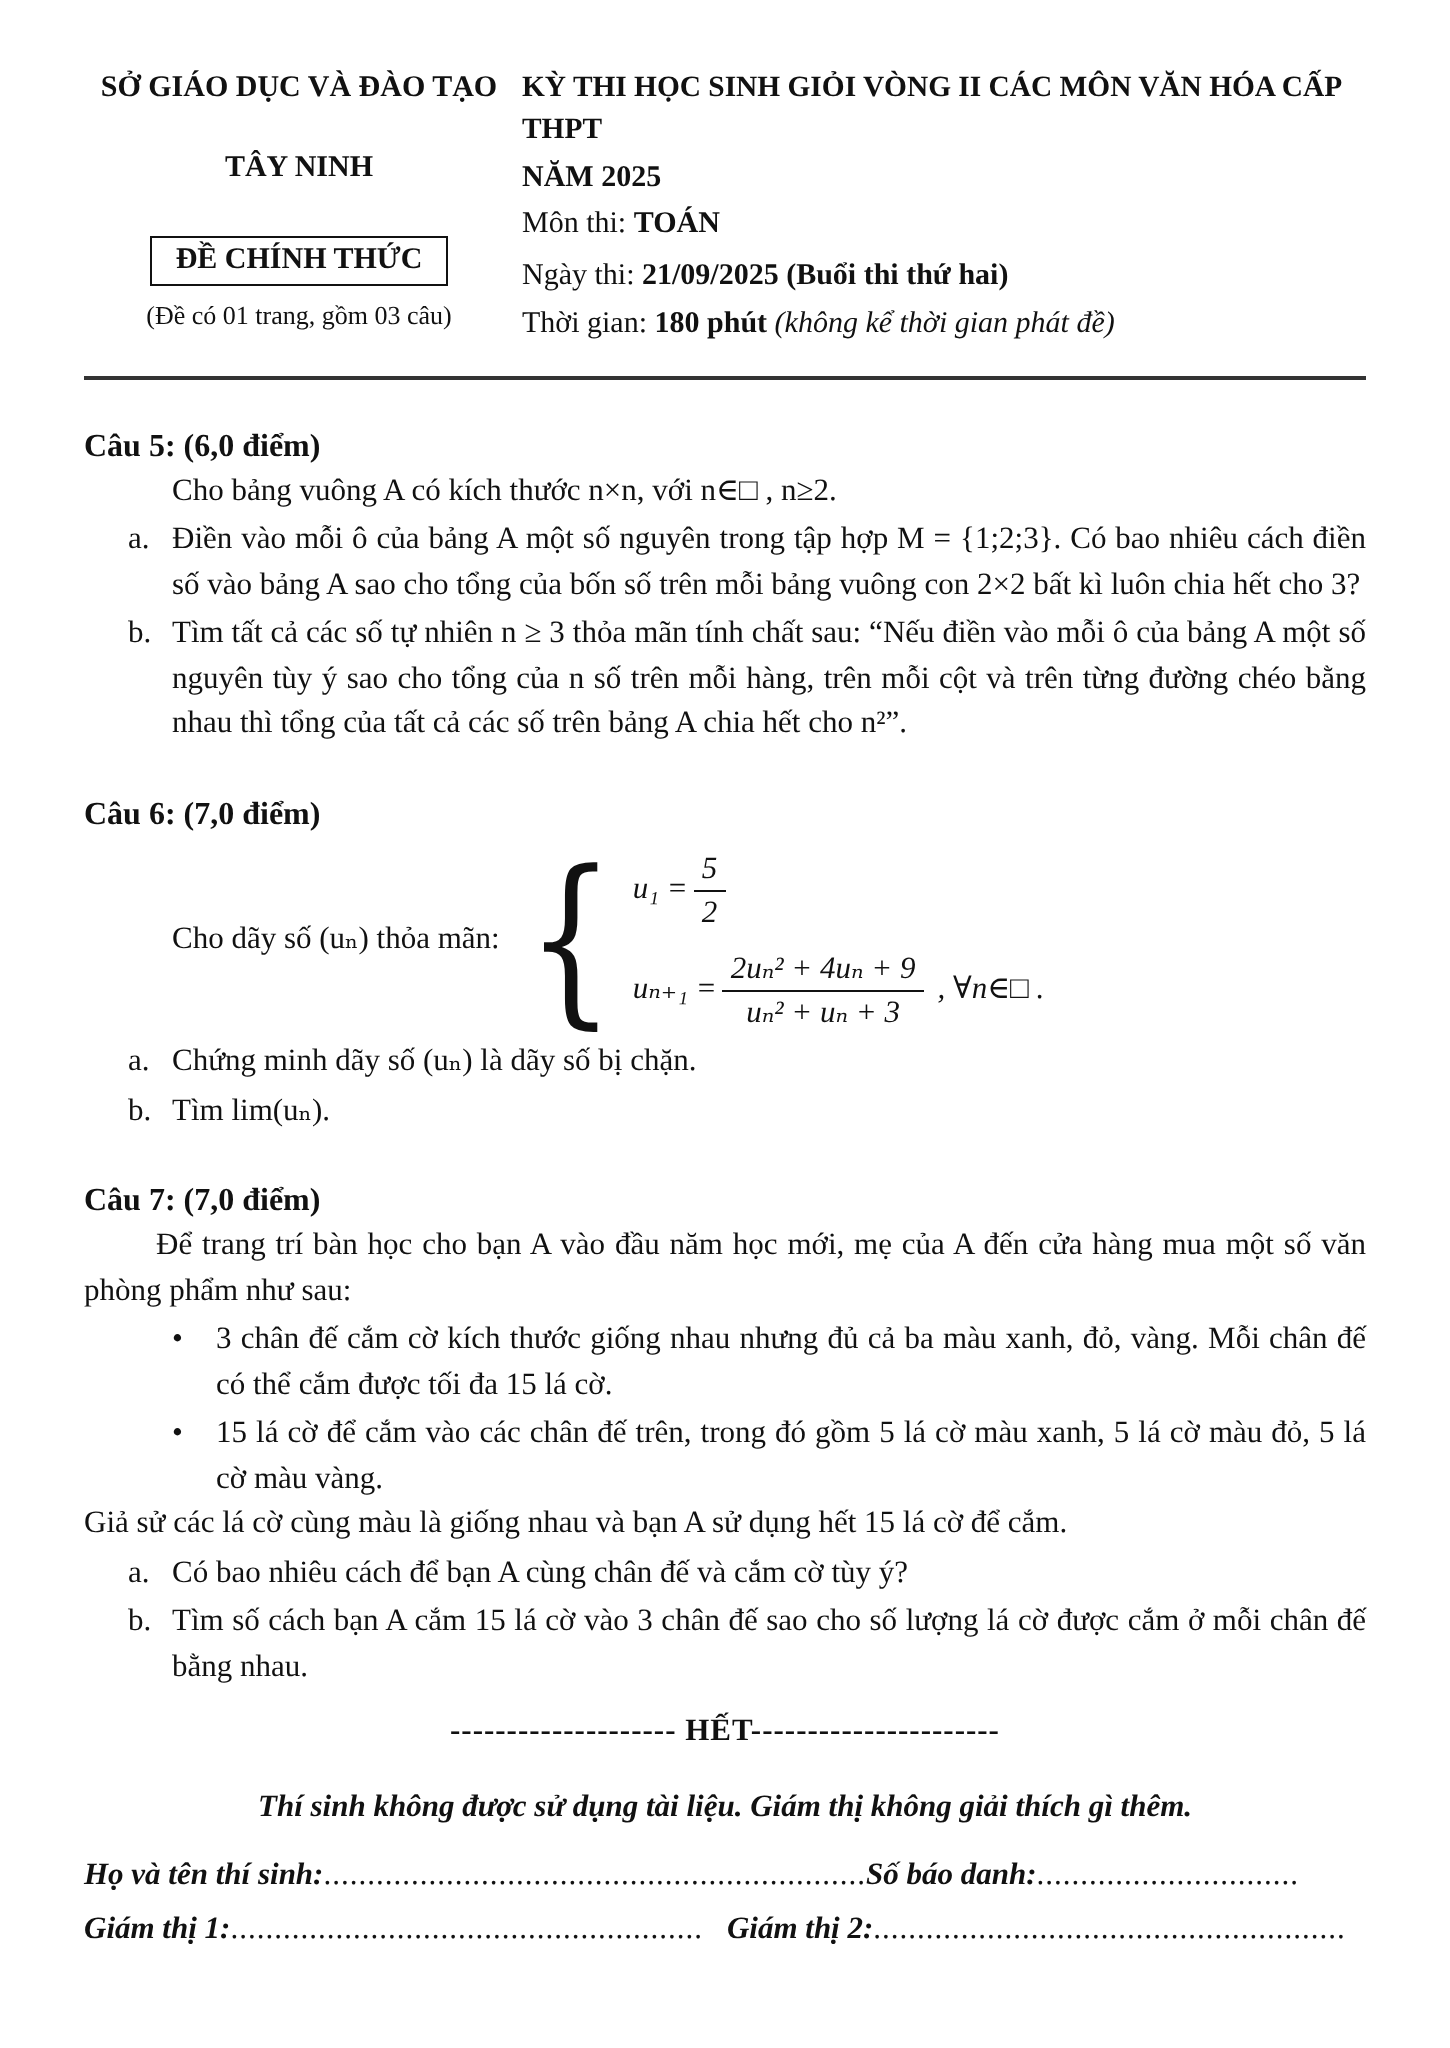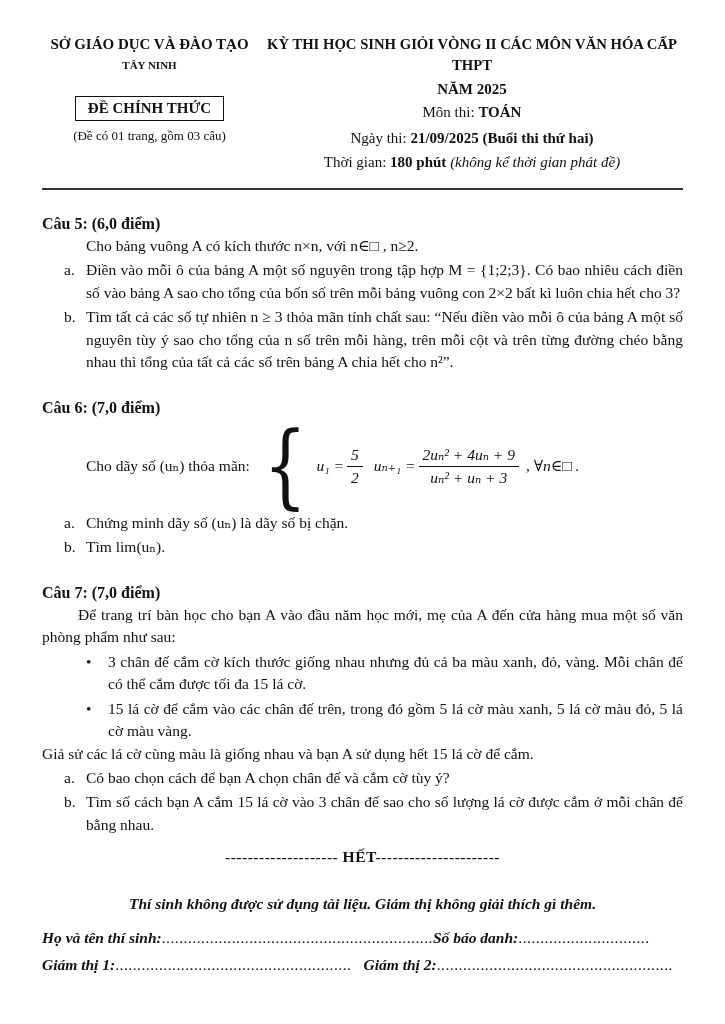--- a/index.html
+++ b/index.html
@@ -8,24 +8,24 @@
     width:725px; height:1024px; margin:0 auto;
     font-family:"Liberation Serif","DejaVu Serif","DejaVu Sans",serif;
     color:#111; font-size:15.5px; line-height:1.45;
     position:relative; overflow:hidden;
   }
   .page { padding:34px 42px 32px 42px; height:100%; position:relative; }
 
   
   .header { display:flex; align-items:flex-start; }
   .header-left { width:215px; text-align:center; flex-shrink:0; }
-  .header-right { flex:1; text-align:center; padding-left:4px; }
+  .header-right { flex:1; text-align:left; padding-left:4px; }
   .hb { font-weight:bold; }
   .header-left .org1 { font-weight:bold; font-size:15px; }
-  .header-left .org2 { font-weight:bold; font-size:11px; margin-top:2px; }
+  .header-left .org2 { font-weight:bold; font-size:15px; margin-top:18px; }
   .de-box {
     display:inline-block; border:1.5px solid #111; padding:1px 12px;
     font-weight:bold; margin-top:22px; font-size:15px;
   }
   .de-note { margin-top:6px; font-size:13px; }
   .header-right .t1 { font-weight:bold; font-size:14.7px; }
   .header-right .t2 { font-weight:bold; font-size:15px; margin-top:2px; }
   .header-right .t3 { font-size:15px; margin-top:2px; }
   .header-right .t4 { font-size:15px; margin-top:4px; }
   .header-right .t5 { font-size:15px; margin-top:2px; }
@@ -51,21 +51,21 @@
   .bullet .txt { flex:1; text-align:justify; }
 
   
   .sys-row { display:flex; align-items:center; padding-left:44px; margin:6px 0 4px 0; }
   .sys-label { margin-right:6px; }
   .brace {
     font-size:92px; font-weight:400; line-height:0.9;
     font-family:"DejaVu Serif","Liberation Serif",serif;
     transform:scaleX(0.75); display:inline-block; margin-right:2px;
   }
-  .sys-eqs { display:flex; flex-direction:row; gap:8px; }
+  .sys-eqs { display:flex; flex-direction:column; gap:8px; }
   .eq { display:flex; align-items:center; font-style:italic; }
   .frac { display:inline-flex; flex-direction:column; text-align:center; vertical-align:middle; margin:0 3px; }
   .frac .num { display:block; border-bottom:1.3px solid #111; padding:0 4px 1px 4px; line-height:1.25; }
   .frac .den { display:block; padding:1px 4px 0 4px; line-height:1.25; }
   .eq-tail { font-style:italic; margin-left:4px; }
 
   
   .het { text-align:center; font-weight:bold; margin-top:10px; letter-spacing:0.5px; }
   .footer { position:absolute; left:42px; right:42px; bottom:48px; }
   .foot-note { text-align:center; font-weight:bold; font-style:italic; margin-bottom:12px; font-size:15.5px; }
@@ -145,21 +145,21 @@
     <span class="dot">•</span>
     <span class="txt">3 chân đế cắm cờ kích thước giống nhau nhưng đủ cả ba màu xanh, đỏ, vàng. Mỗi chân đế có thể cắm được tối đa 15 lá cờ.</span>
   </div>
   <div class="bullet">
     <span class="dot">•</span>
     <span class="txt">15 lá cờ để cắm vào các chân đế trên, trong đó gồm 5 lá cờ màu xanh, 5 lá cờ màu đỏ, 5 lá cờ màu vàng.</span>
   </div>
   <div class="para">Giả sử các lá cờ cùng màu là giống nhau và bạn A sử dụng hết 15 lá cờ để cắm.</div>
   <div class="item">
     <span class="lbl">a.</span>
-    <span class="txt">Có bao chọn cách để bạn A chọn chân đế và cắm cờ tùy ý?</span>
+    <span class="txt">Có bao nhiêu cách để bạn A cùng chân đế và cắm cờ tùy ý?</span>
   </div>
   <div class="item">
     <span class="lbl">b.</span>
     <span class="txt">Tìm số cách bạn A cắm 15 lá cờ vào 3 chân đế sao cho số lượng lá cờ được cắm ở mỗi chân đế bằng nhau.</span>
   </div>
 
   <div class="het">-------------------- HẾT----------------------</div>
 
   <div class="footer">
     <div class="foot-note">Thí sinh không được sử dụng tài liệu. Giám thị không giải thích gì thêm.</div>

